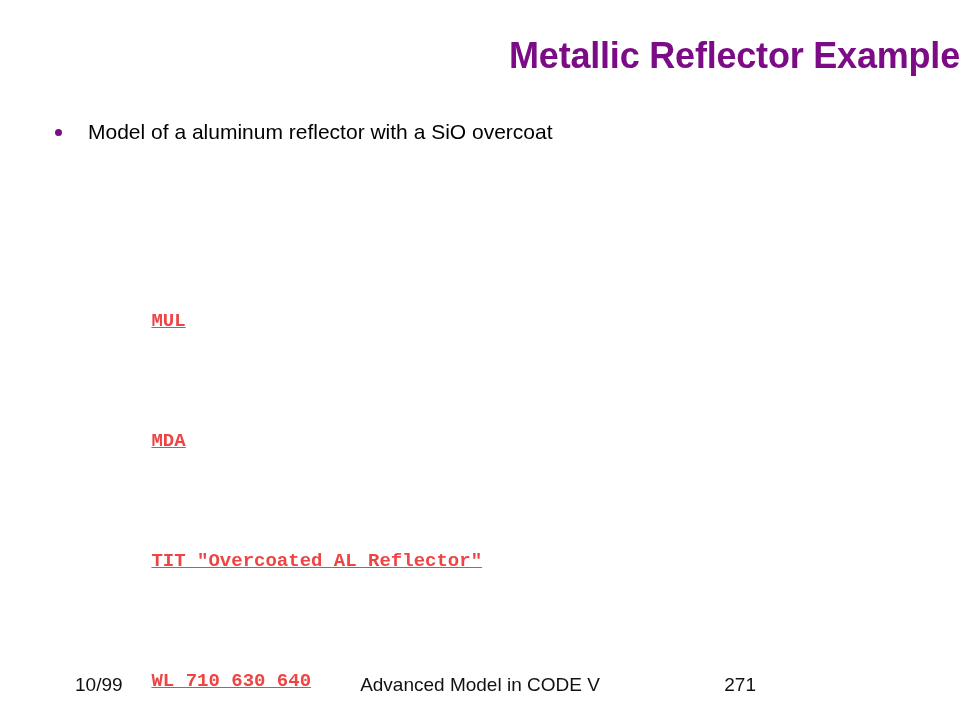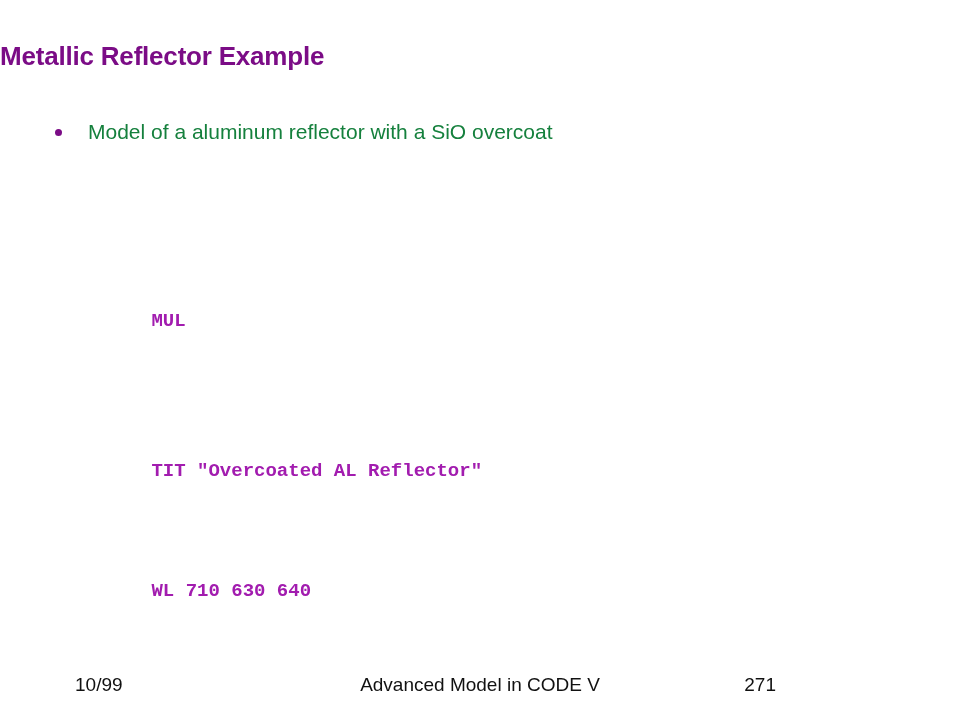--- a/index.html
+++ b/index.html
@@ -21,24 +21,24 @@
     inset: 0;
     background: #ffffff;
   }
 
   
   .slide-title {
     position: absolute;
     top: 38px;
     left: 0;
     width: 960px;
-    text-align: left;
+    text-align: right;
     font-family: "Liberation Sans", sans-serif;
     font-weight: bold;
-    font-size: 26px;
+    font-size: 36px;
     line-height: 36px;
     letter-spacing: -0.2px;
     color: #7b0c86;
     white-space: nowrap;
   }
 
   
   .bullet-row {
     position: absolute;
     top: 119px;
@@ -53,75 +53,75 @@
     border-radius: 50%;
     background: #7b0c86;
     margin-top: 10px;
     flex: 0 0 auto;
   }
   .bullet-text {
     margin-left: 26px;
     font-family: "Liberation Sans", sans-serif;
     font-size: 21px;
     line-height: 26px;
-    color: #15803d;
+    color: #000000;
   }
 
   
   .code-block {
     position: absolute;
     top: 186px;
     left: 83px;
     font-family: "Liberation Mono", "DejaVu Sans Mono", monospace;
     font-size: 19px;
     font-weight: bold;
     line-height: 30px;
     white-space: pre;
   }
   .code-line {
     display: block;
     height: 30px;
     white-space: pre;
   }
   .code-cmd {
-    color: #a21caf;
+    color: #ef4444;
     display: inline-block;
     white-space: pre;
+    text-decoration: underline;
   }
 
   
   .footer {
     position: absolute;
     left: 0;
     top: 670px;
     width: 848px;
     height: 30px;
     font-family: "Liberation Sans", sans-serif;
     font-size: 19px;
     line-height: 30px;
     color: #111111;
-    padding-left: 12px;
   }
   .footer-left {
     position: absolute;
     left: 75px;
     top: 0;
     white-space: nowrap;
   }
   .footer-center {
     position: absolute;
     left: 0;
     top: 0;
     width: 960px;
     text-align: center;
     white-space: nowrap;
   }
   .footer-right {
     position: absolute;
-    right: 84px;
+    right: 92px;
     top: 0;
     white-space: nowrap;
   }
 </style>
 </head>
 <body>
 
 <div class="slide">
 
   <div class="slide-title">Metallic Reflector Example</div>
@@ -130,20 +130,23 @@
     <span class="bullet-marker"></span>
     <span class="bullet-text">Model of a aluminum reflector with a SiO overcoat</span>
   </div>
 
   <div class="code-block">
 
     <div class="code-line">
       <span class="code-cmd">MUL</span>
     </div>
 
+    <div class="code-line">
+      <span class="code-cmd">MDA</span>
+    </div>
 
     <div class="code-line">
       <span class="code-cmd">TIT "Overcoated AL Reflector"</span>
     </div>
 
     <div class="code-line">
       <span class="code-cmd">WL 710 630 640</span>
     </div>
 
     

